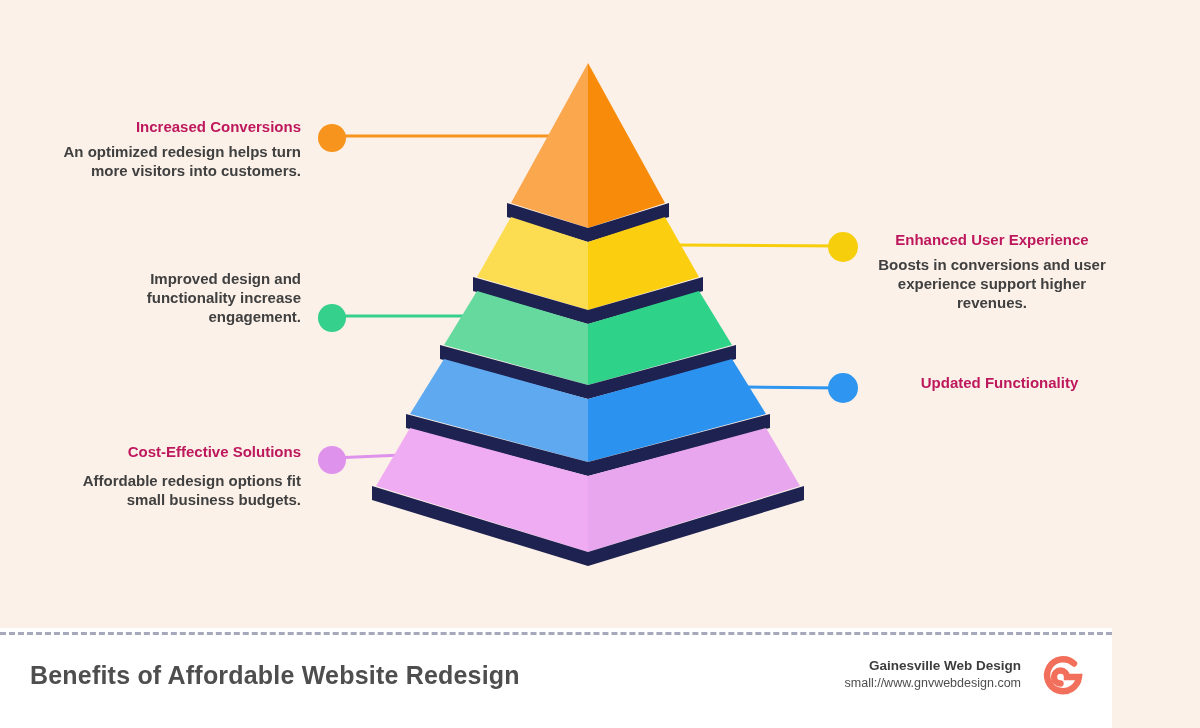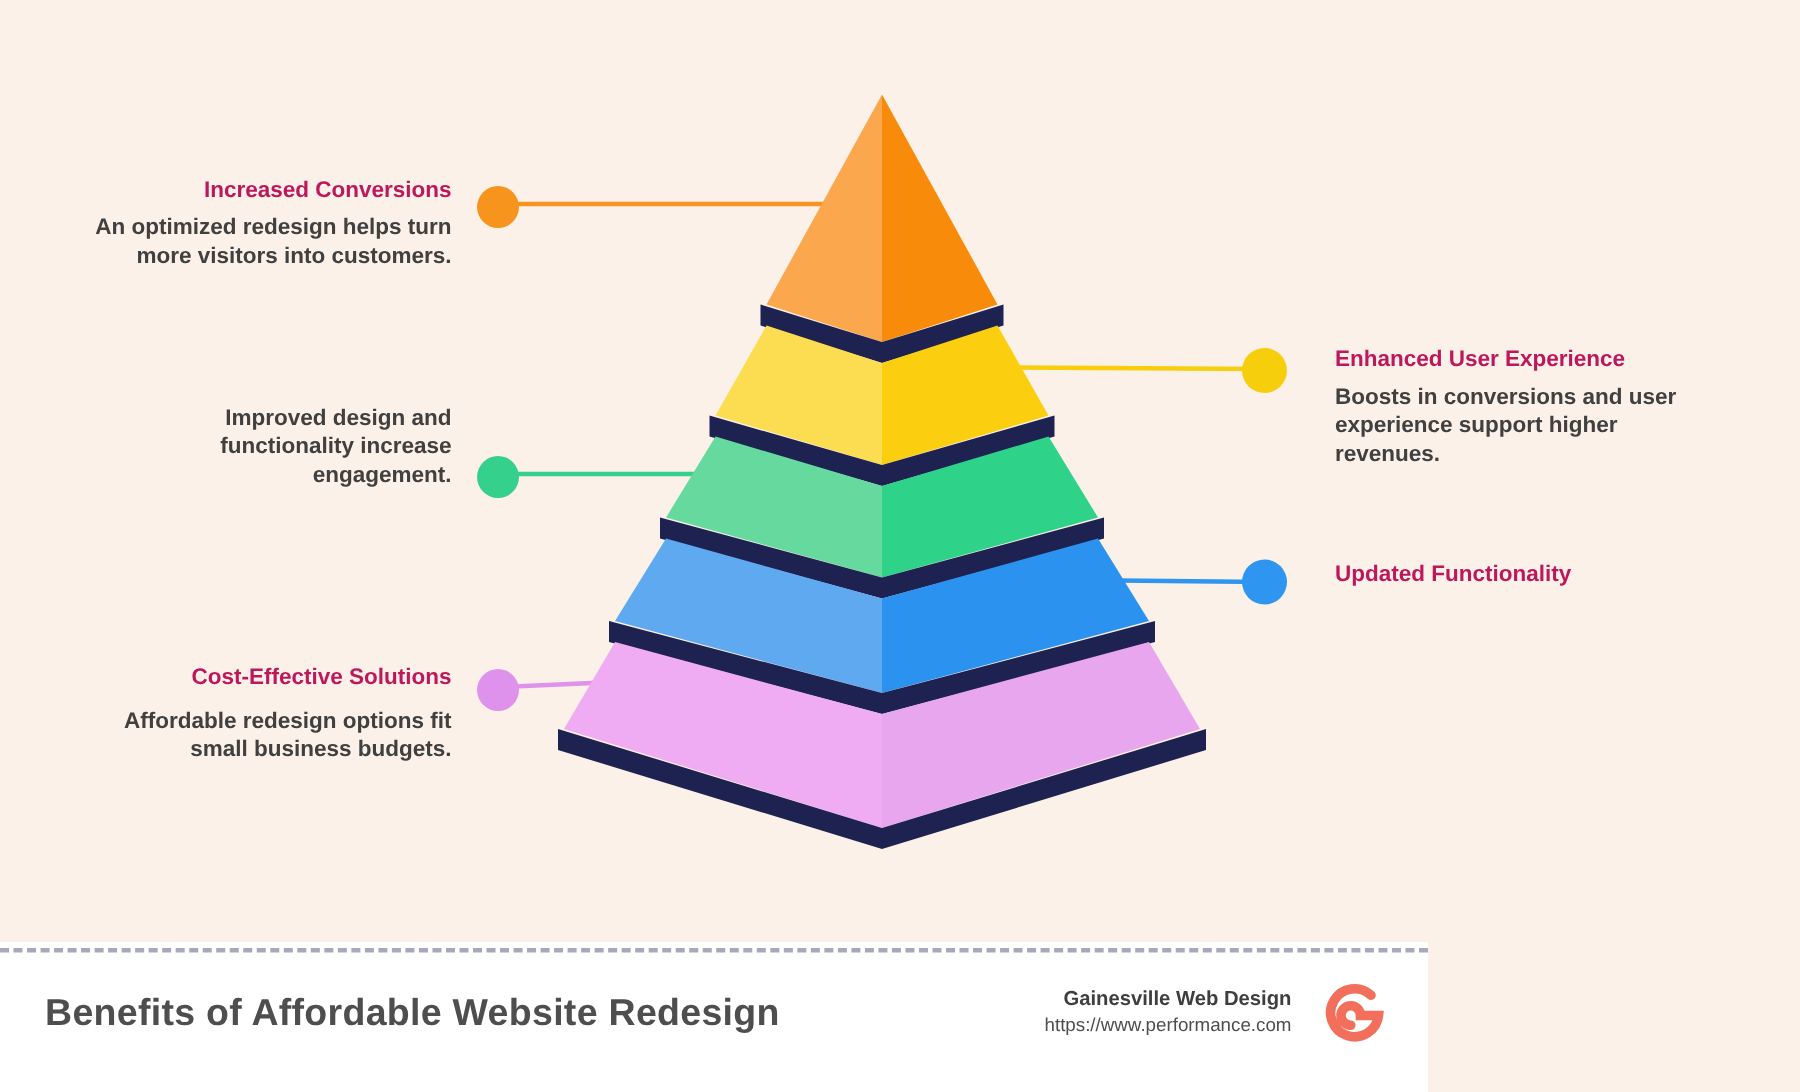--- a/index.html
+++ b/index.html
@@ -4,30 +4,30 @@
 <style>
   html,body{margin:0;padding:0;}
   body{
     width:1200px;height:728px;position:relative;overflow:hidden;
     background:#FBF1E8;
     font-family:"Liberation Sans", sans-serif;
   }
   #scene{position:absolute;left:0;top:0;}
   .callout{position:absolute;}
   .callout.left{text-align:right;}
-  .callout.right{text-align:left;margin-left:13px;}
+  .callout.right{text-align:center;}
   .co-title{font-size:15px;font-weight:700;color:#be185d;margin:0 0 5px 0;line-height:1.3;}
   .co-body{font-size:15px;color:#404040;margin:0;line-height:1.28;font-weight:bold;}
   #co1{top:117px;right:899px;width:240px;}
   #co2{top:269px;right:899px;width:205px;}
   #co3{top:442px;right:899px;width:240px;}
   #co3 .co-body{margin-top:9px;}
   #co4{top:230px;left:877px;width:230px;}
   #co5{top:373px;left:877px;width:245px;}
-  .footer{position:absolute;left:0;top:628px;width:952px;height:100px;background:#FFFFFF;}
+  .footer{position:absolute;left:0;top:628px;width:1112px;height:100px;background:#FFFFFF;}
   .divider{position:absolute;left:0;top:4px;width:100%;height:0;border-top:3px dashed rgba(44,48,94,0.42);}
   .footer-title{position:absolute;left:30px;top:33px;font-size:25px;font-weight:700;color:#4E4E4E;margin:0;letter-spacing:0.2px;}
   .brand-block{position:absolute;right:91px;top:30px;text-align:right;}
   .brand-name{font-size:13.5px;font-weight:700;color:#3E3E3E;margin:0;}
   .brand-url{font-size:12.5px;color:#4E4E4E;margin:3px 0 0 0;}
   .logo{position:absolute;right:26px;top:26px;width:46px;height:46px;}
 </style>
 </head>
 <body>
 
@@ -84,18 +84,18 @@
 </div>
 <div id="co5" class="callout right">
   <h3 class="co-title">Updated Functionality</h3>
 </div>
 
 <div class="footer">
   <div class="divider"></div>
   <h1 class="footer-title">Benefits of Affordable Website Redesign</h1>
   <div class="brand-block">
     <p class="brand-name">Gainesville Web Design</p>
-    <p class="brand-url">https://www.performance.com</p>
+    <p class="brand-url">small://www.gnvwebdesign.com</p>
   </div>
   <svg class="logo" viewBox="0 0 46 46">
     <path d="M34 9.5 A16 16 0 1 0 39 23 L27 23 A6.5 6.5 0 1 0 20.5 29.5" fill="none" stroke-width="6.4" stroke-linecap="round" stroke="#F2705B"></path>
   </svg>
 </div>
 
 </body></html>

